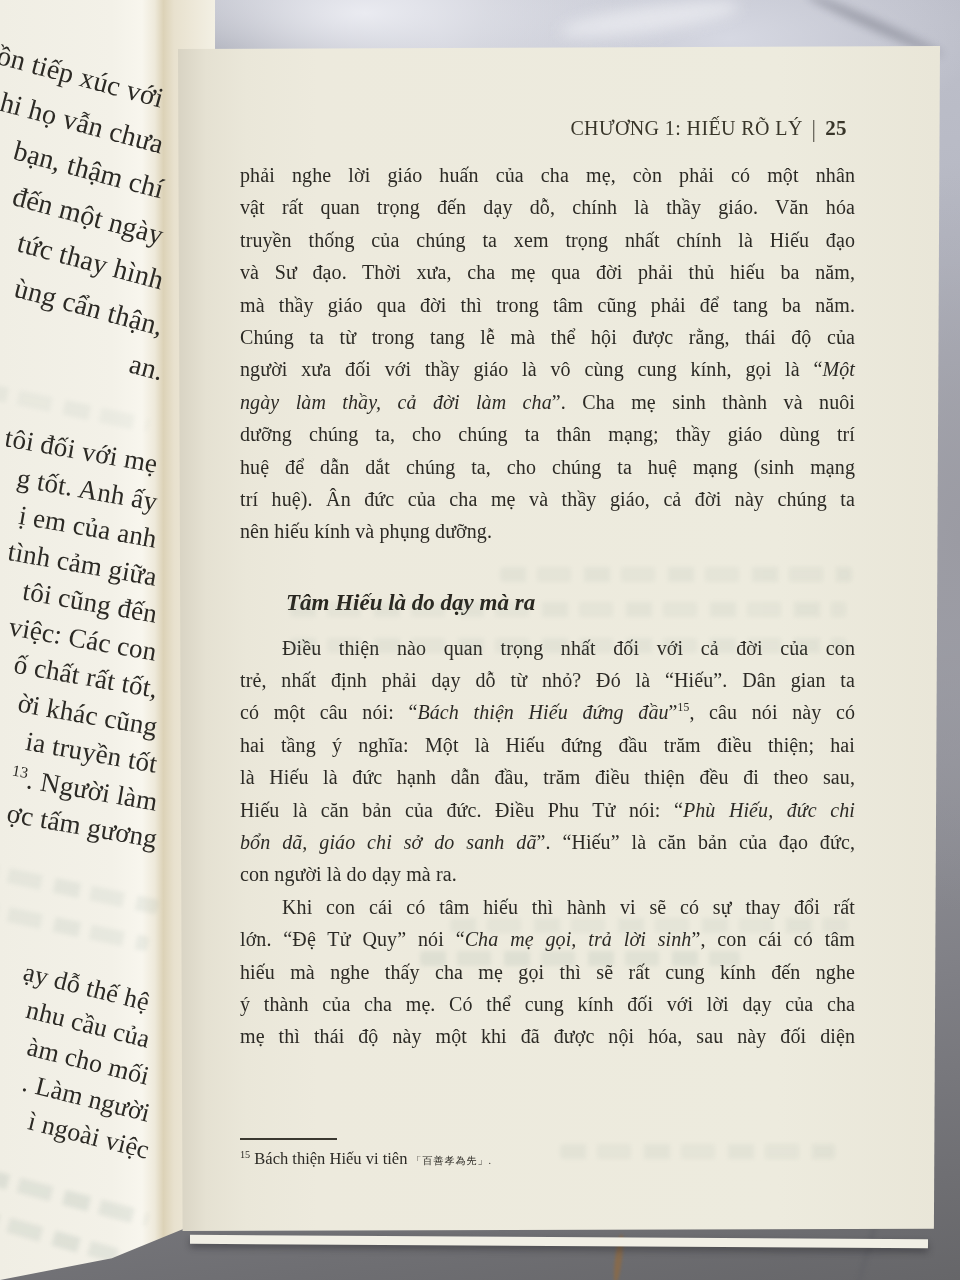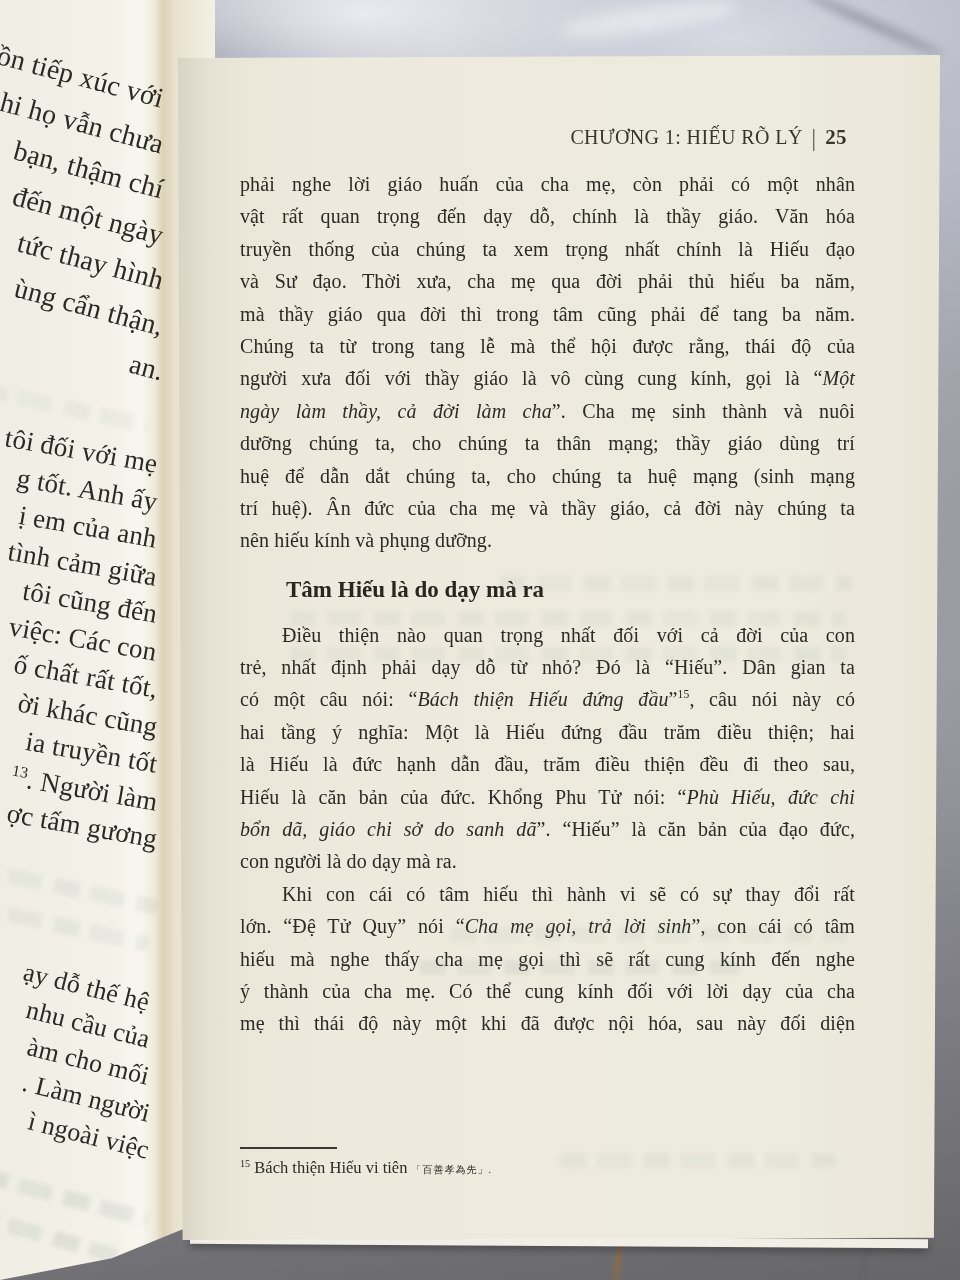--- a/index.html
+++ b/index.html
@@ -29,41 +29,41 @@
   .left-page{position:absolute;left:0;top:0;width:215px;height:1280px;
     background:linear-gradient(90deg,#f0eee4 0%,#f3f1e8 52%,#f8f6ee 66%,#eee9da 72%,
                #dcd2b7 76%,#e8e1ce 81%,#f3f0e4 100%);
     clip-path:polygon(0 0,100% 0,100% 95%,52% 98.3%,0 100%);
     overflow:hidden;}
   .lp-line{position:absolute;white-space:nowrap;color:#2c2a25;
     transform-origin:100% 50%;letter-spacing:.2px;}
   .lp-line sup{font-size:.58em;line-height:0;}
 
   
-  .right-page{position:absolute;left:178px;top:55px;width:762px;height:1185px;
+  .right-page{position:absolute;left:178px;top:46px;width:762px;height:1185px;
     background:linear-gradient(90deg,#d8d3c3 0px,#e5e1d2 28px,#eae7d9 68px,
                #edeadd 140px,#edebde 600px,#e9e6d8 100%);
     clip-path:polygon(0 .25%,100% 0,99.2% 99.8%,.6% 100%);
     box-shadow:10px 10px 20px rgba(35,35,45,.35);}
   .page-edge-bottom{position:absolute;left:190px;top:1237px;width:738px;height:9px;
     background:#f1efe5;transform:rotate(.35deg);box-shadow:0 4px 7px rgba(30,30,35,.4);}
 
   .running-head{position:absolute;top:70px;left:62px;width:607px;text-align:right;
     font-size:20px;color:#383529;letter-spacing:.4px;white-space:nowrap;}
   .running-head .sep{display:inline-block;margin:0 9px;transform:scaleY(1.25);
     color:#45423a;}
   .running-head .pageno{font-weight:bold;font-size:21px;}
 
   .body-text{position:absolute;top:113px;left:62px;width:615px;color:#2c2a25;}
   .line{font-size:20px;line-height:32.4px;height:32.4px;text-align:justify;
     text-align-last:justify;letter-spacing:.1px;}
   .line.last{text-align-last:left;}
   .line.first{text-indent:42px;}
   .line sup{font-size:.58em;line-height:0;}
-  .heading{margin:20px 0 16px 46px;font-size:23px;font-weight:bold;
+  .heading{margin:42px 0 16px 46px;font-size:23px;font-weight:bold;font-style:italic;
     color:#28261f;}
 
   .footnote{position:absolute;left:62px;top:1092px;width:615px;color:#2c2a25;}
   .fn-rule{width:97px;border-top:2px solid #3a3830;margin-bottom:9px;}
   .fn-text{font-size:16.5px;}
   .fn-text sup{font-size:.62em;line-height:0;}
   .fn-text .cjk{font-size:10px;letter-spacing:1px;}
 
   
   .ghost{position:absolute;height:15px;border-radius:4px;filter:blur(2px);opacity:.15;
@@ -145,21 +145,21 @@
         <div class="line"><span>dưỡng chúng ta, cho chúng ta thân mạng; thầy giáo dùng trí</span></div>
         <div class="line"><span>huệ để dẫn dắt chúng ta, cho chúng ta huệ mạng (sinh mạng</span></div>
         <div class="line"><span>trí huệ). Ân đức của cha mẹ và thầy giáo, cả đời này chúng ta</span></div>
         <div class="line last"><span>nên hiếu kính và phụng dưỡng.</span></div>
         <div class="heading">Tâm Hiếu là do dạy mà ra</div>
         <div class="line first"><span>Điều thiện nào quan trọng nhất đối với cả đời của con</span></div>
         <div class="line"><span>trẻ, nhất định phải dạy dỗ từ nhỏ? Đó là “Hiếu”. Dân gian ta</span></div>
         <div class="line"><span>có một câu nói: “</span><em>Bách thiện Hiếu đứng đầu</em><span>”</span><sup>15</sup><span>, câu nói này có</span></div>
         <div class="line"><span>hai tầng ý nghĩa: Một là Hiếu đứng đầu trăm điều thiện; hai</span></div>
         <div class="line"><span>là Hiếu là đức hạnh dẫn đầu, trăm điều thiện đều đi theo sau,</span></div>
-        <div class="line"><span>Hiếu là căn bản của đức. Khổng Phu Tử nói: “</span><em>Phù Hiếu, đức chi</em></div>
+        <div class="line"><span>Hiếu là căn bản của đức. Điều Phu Tử nói: “</span><em>Phù Hiếu, đức chi</em></div>
         <div class="line"><em>bổn dã, giáo chi sở do sanh dã</em><span>”. “Hiếu” là căn bản của đạo đức,</span></div>
         <div class="line last"><span>con người là do dạy mà ra.</span></div>
         <div class="line first"><span>Khi con cái có tâm hiếu thì hành vi sẽ có sự thay đổi rất</span></div>
         <div class="line"><span>lớn. “Đệ Tử Quy” nói “</span><em>Cha mẹ gọi, trả lời sinh</em><span>”, con cái có tâm</span></div>
         <div class="line"><span>hiếu mà nghe thấy cha mẹ gọi thì sẽ rất cung kính đến nghe</span></div>
         <div class="line"><span>ý thành của cha mẹ. Có thể cung kính đối với lời dạy của cha</span></div>
         <div class="line"><span>mẹ thì thái độ này một khi đã được nội hóa, sau này đối diện</span></div>
       </div>
 
     <div class="ghost g-a"></div>

